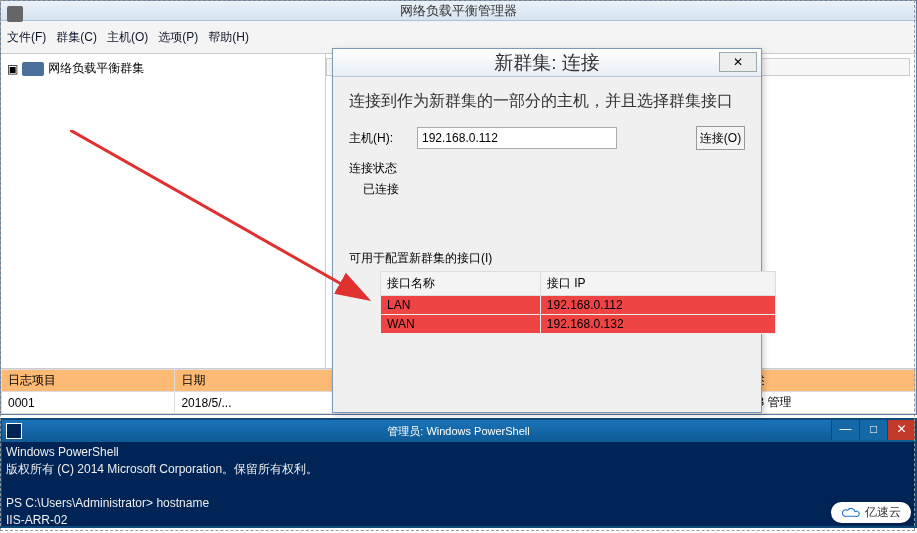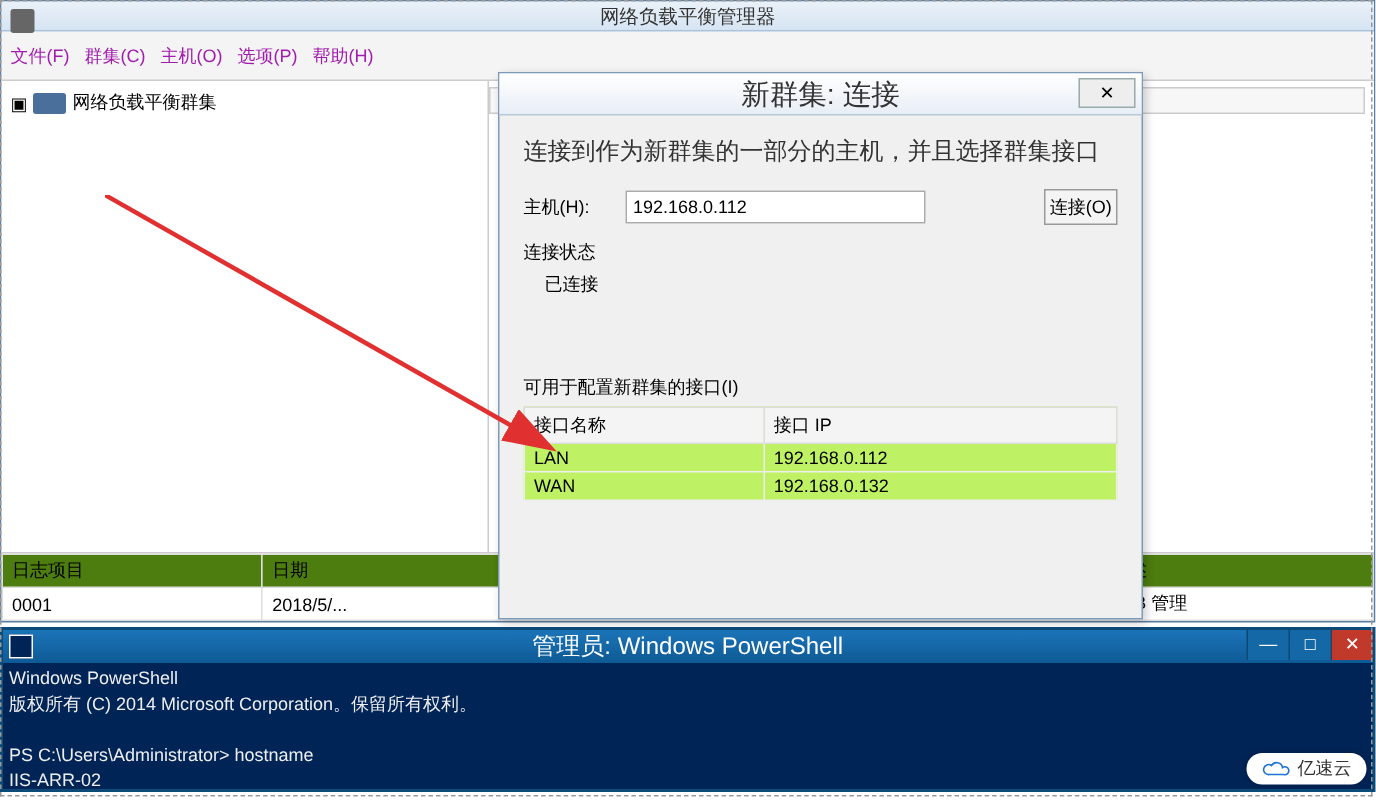--- a/index.html
+++ b/index.html
@@ -3,60 +3,60 @@
 <meta charset="utf-8">
 <style>
 * { box-sizing: border-box; margin: 0; padding: 0; font-family: "Microsoft YaHei", "SimSun", Arial, sans-serif; font-size: 12px; }
 body { background: #fff; width: 917px; height: 533px; position: relative; overflow: hidden; }
 
 
 .main-window { position: absolute; left: 0; top: 0; width: 917px; height: 415px; border: 1px solid #5a7ea3; background: #fff; }
 .main-titlebar { height: 20px; background: linear-gradient(#eaf1f8,#d6e4f2); display: flex; align-items: center; justify-content: center; border-bottom: 1px solid #a9c2db; position: relative; }
 .main-titlebar .icon { position: absolute; left: 6px; top: 5px; width: 16px; height: 16px; background: #666; border-radius: 2px; }
 .main-titlebar .title { font-size: 13px; color: #333; }
-.menubar { height: 22px; background: #f4f4f4; border-bottom: 1px solid #ccc; display: flex; align-items: center; padding: 16px 6px; gap: 10px; color: #a21caf; }
+.menubar { height: 22px; background: #f4f4f4; border-bottom: 1px solid #ccc; display: flex; align-items: center; padding: 16px 6px; gap: 10px; color: #0f172a; }
 .menubar span { cursor: default; }
 .content-area { display: flex; height: calc(100% - 28px - 22px - 42px); }
 .left-panel { width: 325px; border-right: 1px solid #ccc; background: #fff; padding: 4px; }
 .tree-item { display: flex; align-items: center; gap: 4px; padding: 2px; }
 .tree-icon { width: 22px; height: 14px; background: #4a6f9a; border-radius: 2px; }
 .right-panel { flex: 1; background: #fff; position: relative; }
 .right-bar { height: 18px; border: 1px solid #ccc; margin: 4px 6px 0 0; background: #f7f7f7; }
 
 
 .log-table-wrap { position: absolute; left: 0; bottom: 0; width: 100%; border-top: 1px solid #ccc; }
 .log-table { width: 100%; border-collapse: collapse; }
 .log-table th, .log-table td { border: 1px solid #ddd; padding: 2px 6px; text-align: left; background: #fff; }
-.log-table th { background: #4d7c0f; font-weight: normal; }
+.log-table th { background: #fdba74; font-weight: normal; }
 
 
 .dialog { position: absolute; left: 332px; top: 48px; width: 430px; height: 365px; border: 1px solid #7d9bb8; background: #f0f0f0; box-shadow: 2px 2px 6px rgba(0,0,0,.2); z-index: 10; }
 .dialog-titlebar { height: 28px; background: linear-gradient(#fff,#e8eef6); border-bottom: 1px solid #b8c8d8; display: flex; align-items: center; justify-content: center; position: relative; }
 .dialog-title { font-size: 19px; color: #333; }
 .dialog-close { position: absolute; right: 4px; top: 3px; width: 38px; height: 20px; border: 1px solid #9aa; background: #eee; text-align: center; line-height: 18px; font-size: 12px; }
 .dialog-body { padding: 14px 16px; }
 .instruction { font-size: 16px; color: #333; margin-bottom: 14px; }
 .row { display: flex; align-items: center; gap: 8px; margin-bottom: 10px; }
 .row label { width: 60px; }
 .row input[type=text] { width: 200px; height: 22px; border: 1px solid #aaa; padding: 0 4px; background: #fff; }
 .connect-btn { width: 49px; height: 24px; border: 1px solid #999; background: #f4f4f4; margin-left: auto; }
 .status-label { margin-top: 6px; }
 .status-value { margin-left: 14px; margin-top: 4px; }
 .section-label { margin-top: 52px; margin-bottom: 4px; }
-.iface-table { width: 100%; border: 1px solid #ccc; border-collapse: collapse; background: #bef264; }
+.iface-table { width: 100%; border: 1px solid #ccc; border-collapse: collapse; background: #ef4444; margin-left: 31px; }
 .iface-table th { background: #f4f4f4; border: 1px solid #ddd; padding: 3px 6px; text-align: left; font-weight: normal; }
 .iface-table td { border: 1px solid #eee; padding: 2px 6px; }
 
 
 .arrow { position: absolute; left: 70px; top: 130px; z-index: 20; pointer-events: none; }
 
 
 .ps-window { position: absolute; left: 0; top: 418px; width: 917px; height: 110px; border: 2px solid #0c4a78; background: #012456; }
 .ps-titlebar { height: 22px; background: linear-gradient(#1b74b8,#0e5a95); display: flex; align-items: center; position: relative; }
-.ps-title { flex: 1; text-align: center; color: #fff; font-size: 16px; }
+.ps-title { flex: 1; text-align: center; color: #fff; font-size: 11px; }
 .ps-icon { position: absolute; left: 4px; top: 3px; width: 16px; height: 16px; background: #012456; border: 1px solid #fff; }
 .ps-btns { position: absolute; right: 0; top: 0; display: flex; }
 .ps-btn { width: 28px; height: 20px; border-left: 1px solid #0a4876; background: #1468a6; color: #fff; text-align: center; line-height: 18px; }
 .ps-btn.close { background: #c0392b; }
 .ps-body { padding: 2px 4px; color: #eee; font-family: Consolas, "Courier New", monospace; font-size: 13px; line-height: 16px; white-space: pre; }
 
 
 .watermark { position: absolute; right: 6px; bottom: 10px; z-index: 50; background: #fff; border-radius: 14px; padding: 2px 10px; display: flex; align-items: center; gap: 4px; box-shadow: 0 0 4px rgba(0,0,0,.2); font-size: 14px; color: #333; }
 .watermark .wm-icon { width: 20px; height: 14px; }
 .watermark .wm-icon svg { width: 100%; height: 100%; }

